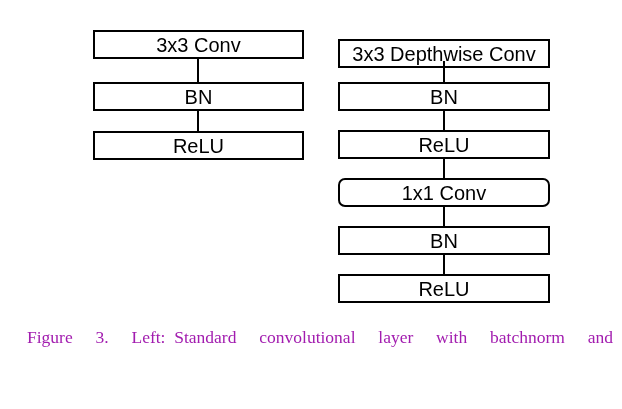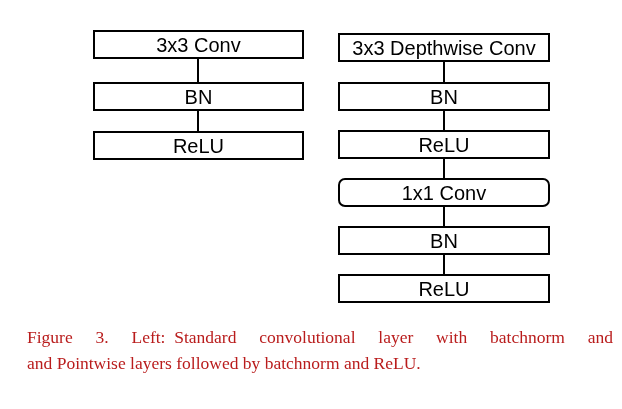--- a/index.html
+++ b/index.html
@@ -35,21 +35,21 @@
     background: #000000;
   }
   .caption {
     position: absolute;
     left: 27px;
     top: 325px;
     width: 586px;
     font-family: "Liberation Serif", serif;
     font-size: 17.5px;
     line-height: 25.6px;
-    color: #b91c1c;
+    color: #a21caf;
   }
   .cap-line {
     white-space: normal;
   }
   .cap-line.justify {
     text-align: justify;
     text-align-last: justify;
   }
 </style>
 </head>
@@ -59,31 +59,30 @@
 
   <div>
     <div class="node" style="left:93px; top:30px; width:211px;">3x3 Conv</div>
     <div class="connector" style="left:197px; top:58px; height:25px;"></div>
     <div class="node" style="left:93px; top:82px; width:211px;">BN</div>
     <div class="connector" style="left:197px; top:110px; height:22px;"></div>
     <div class="node" style="left:93px; top:131px; width:211px;">ReLU</div>
   </div>
 
   <div>
-    <div class="node" style="left:338px; top:33px; width:212px;text-align:right;">3x3 Depthwise Conv</div>
+    <div class="node" style="left:338px; top:39px; width:212px;text-align:right;">3x3 Depthwise Conv</div>
     <div class="connector" style="left:443px; top:61px; height:22px;"></div>
     <div class="node" style="left:338px; top:82px; width:212px;">BN</div>
     <div class="connector" style="left:443px; top:110px; height:21px;"></div>
     <div class="node" style="left:338px; top:130px; width:212px;">ReLU</div>
     <div class="connector" style="left:443px; top:158px; height:21px;"></div>
     <div class="node" style="left:338px; top:178px; width:212px;border-radius:7px;">1x1 Conv</div>
     <div class="connector" style="left:443px; top:206px; height:21px;"></div>
     <div class="node" style="left:338px; top:226px; width:212px;">BN</div>
     <div class="connector" style="left:443px; top:254px; height:21px;"></div>
     <div class="node" style="left:338px; top:274px; width:212px;">ReLU</div>
   </div>
 
   <div class="caption">
     <div class="cap-line justify">Figure 3. Left: Standard convolutional layer with batchnorm and</div>
-    <div class="cap-line">and Pointwise layers followed by batchnorm and ReLU.</div>
   </div>
 
 </div>
 
 </body></html>

